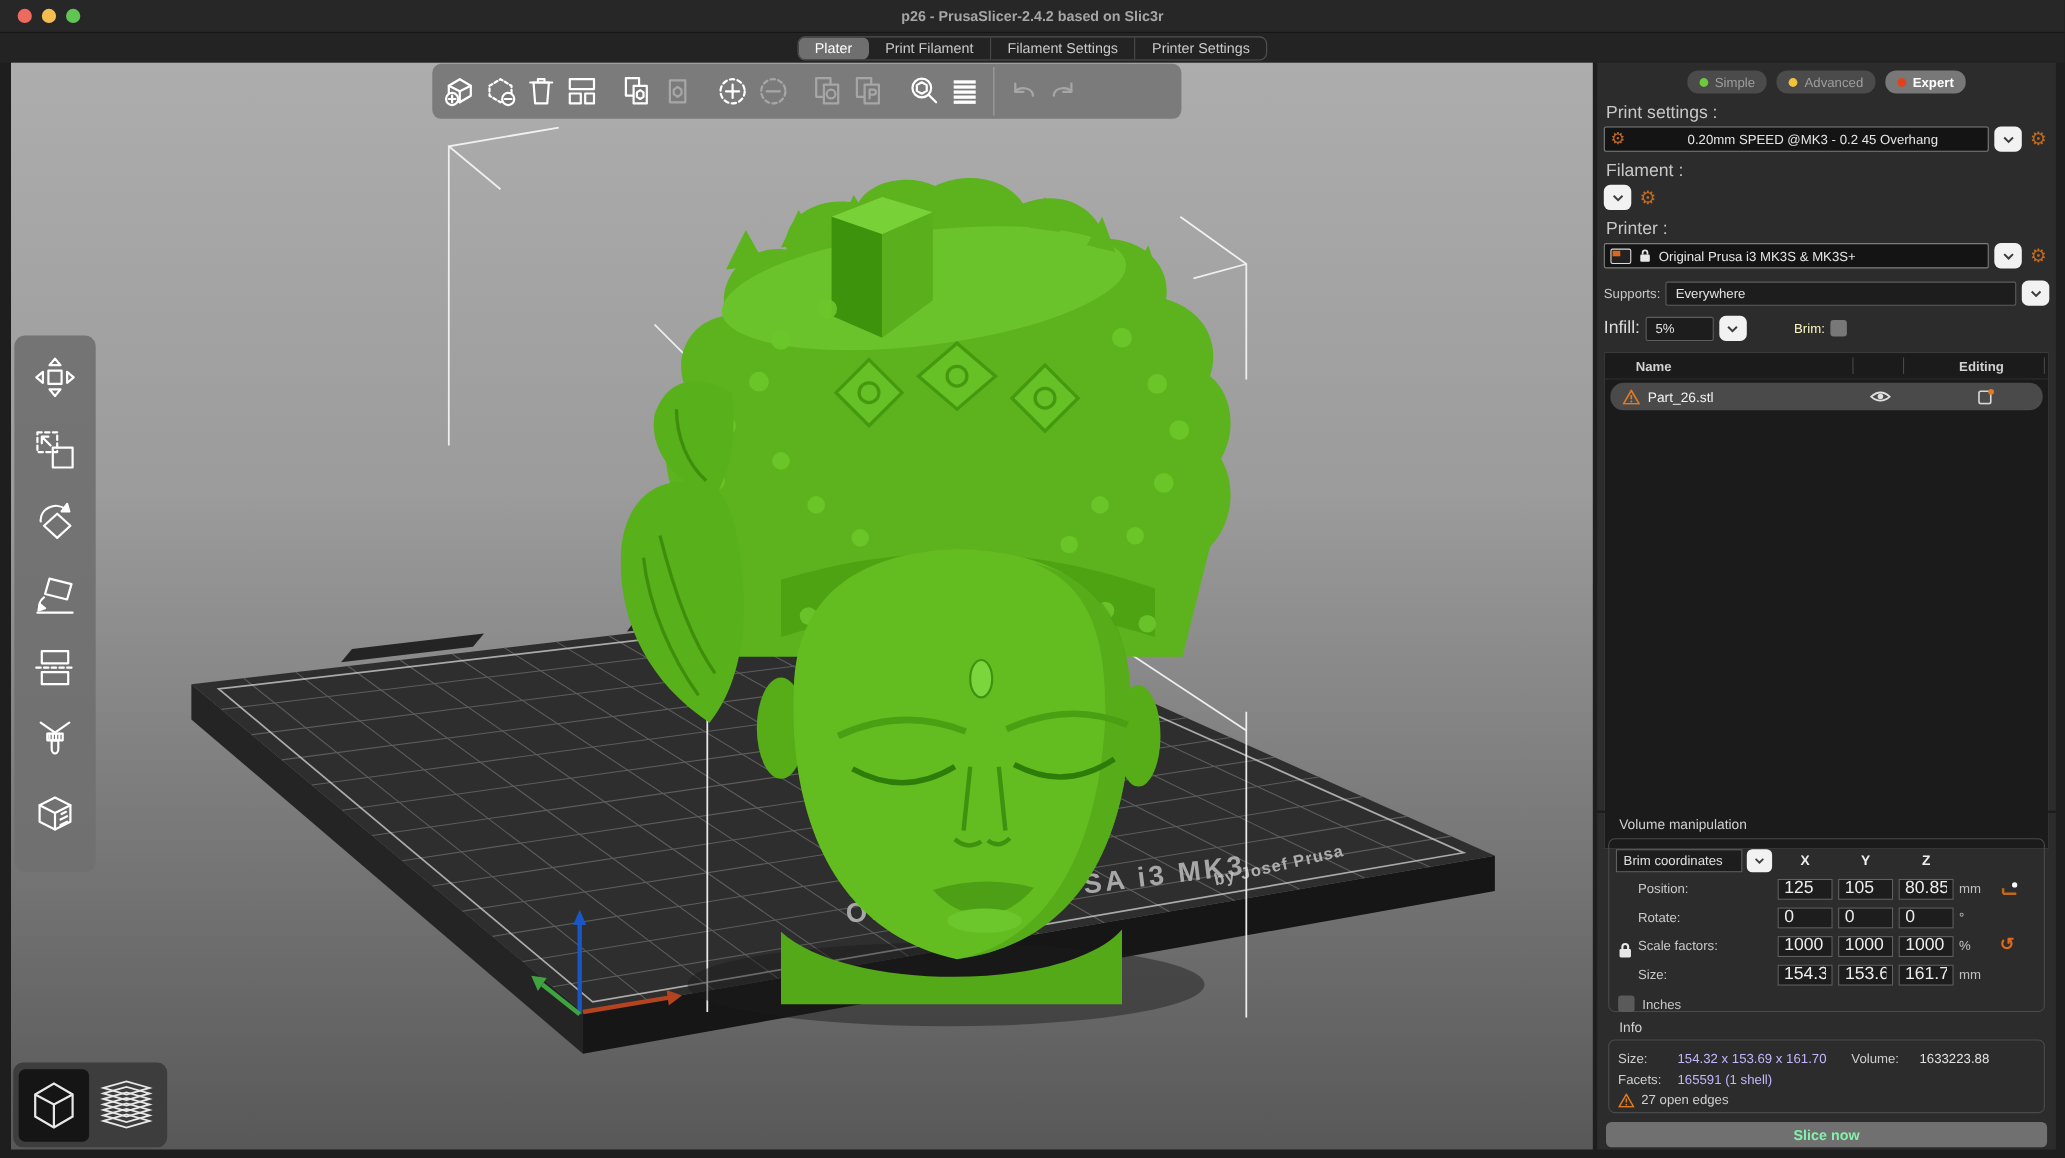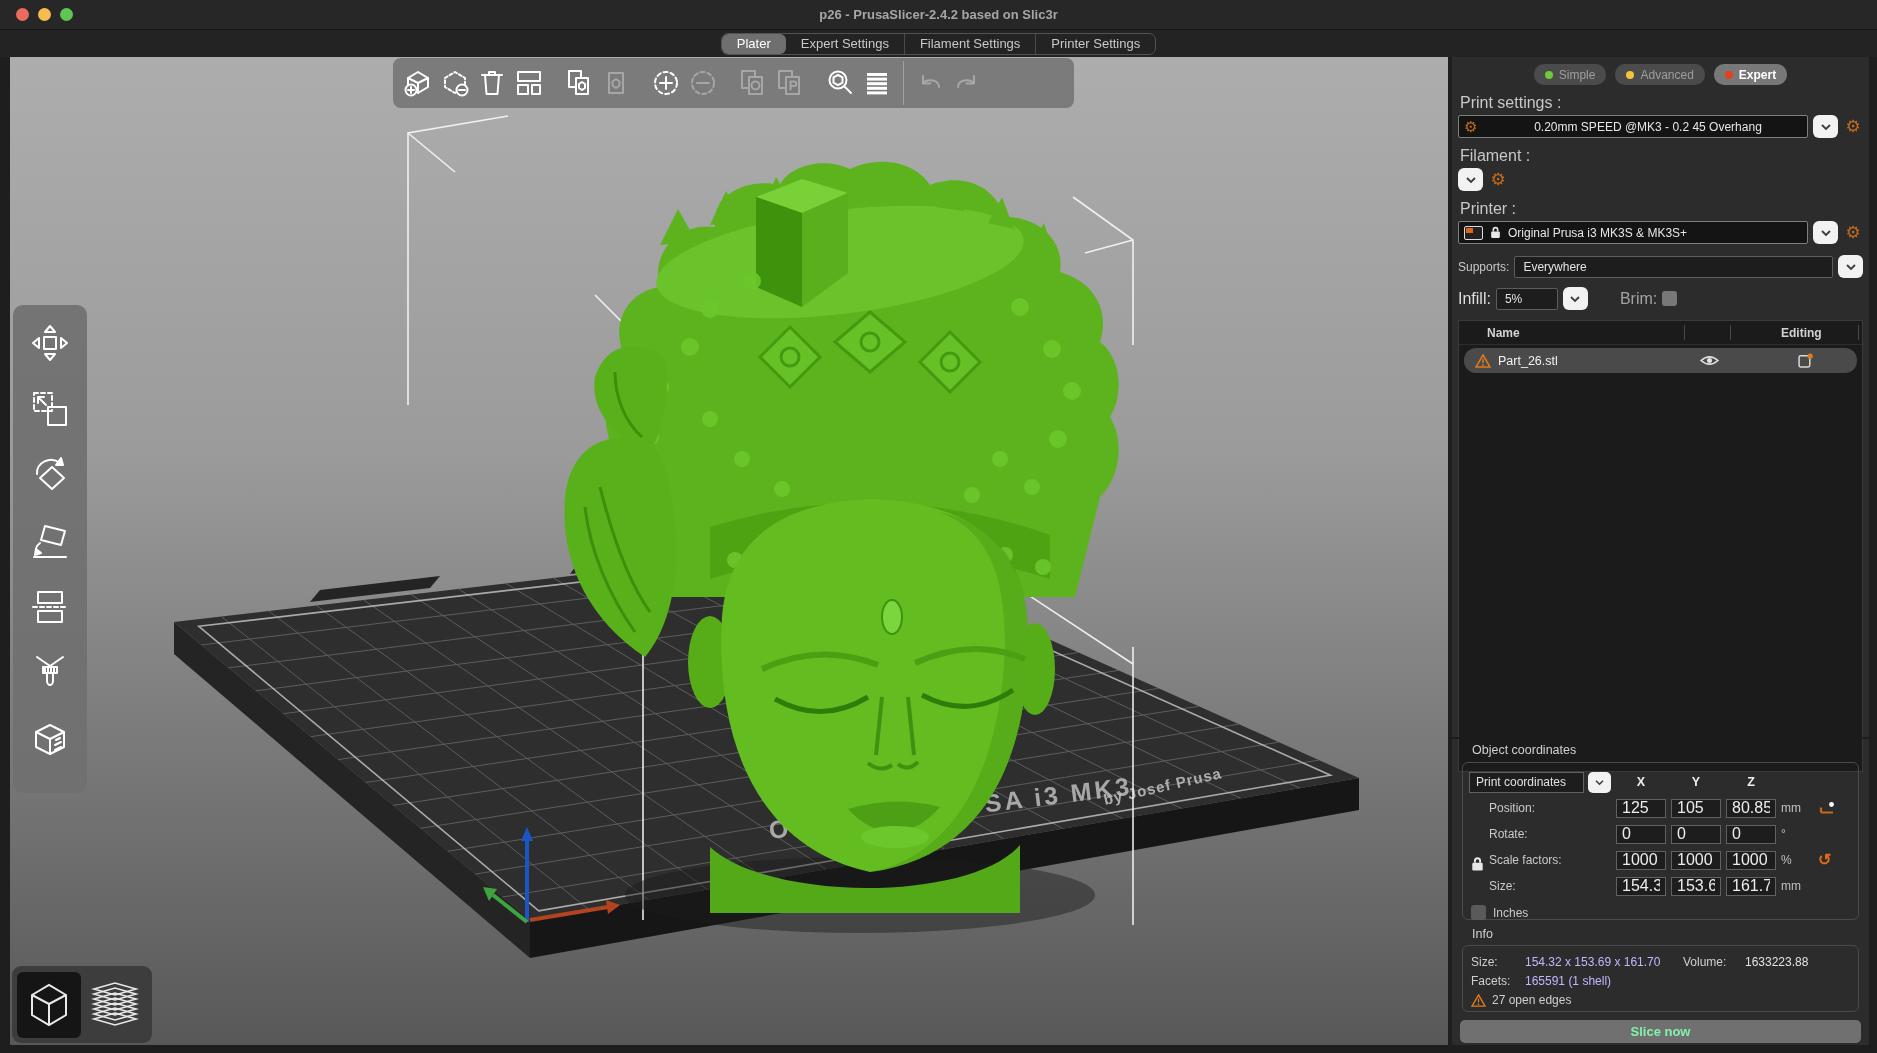--- a/index.html
+++ b/index.html
@@ -64,21 +64,21 @@
   .swatch { width:20px; height:15px; background:#ef8320; border:1px solid #999; flex:none; }
   .printer-ic { width:19px; height:14px; border:1.5px solid #dcdcdc; border-radius:2px; background:#222; position:relative; flex:none; }
   .printer-ic::after { content:""; position:absolute; left:1px; top:1px; width:7px; height:5px; background:#e0661a; }
 
   .supports-row { display:flex; align-items:center; margin-top:11px; gap:5px;text-align:right; }
   .supports-row .slabel { font-size:12px; color:#c8c8c8; flex:none; }
   .dinput { height:22px; background:#1d1d1d; border:1px solid #5c5c5c; border-radius:2px; font-size:12px; color:#e3e3e3; display:flex; align-items:center; padding:0 8px; }
   .supports-row .dinput.grow { flex:1; }
   .infill-row { display:flex; align-items:center; margin-top:9px; gap:5px; padding-bottom:8px; }
   .infill-row .w55 { width:62px; }
-  .brimlbl { margin-left:27px; font-size:16px; color:#a3a3a3; }
+  .brimlbl { margin-left:38px; font-size:12px; color:#fef9c3; }
   .checkbox { width:15px; height:15px; border-radius:3px; background:#787878; }
   .checkbox.dark { background:#5a5a5a; }
 
   
   .objlist { background:#1b1b1b; border:1px solid #3a3a3a; height:452px; position:relative; margin-top:2px; }
   .lheader { height:24px; display:flex; align-items:center; border-bottom:1px solid #2e2e2e; position:relative; font-size:12px; font-weight:bold; color:#d2d2d2; }
   .lheader .hname { margin-left:28px; } 
   .lheader .hedit { position:absolute; left:322px; }
   .hsep { position:absolute; top:4px; bottom:4px; width:1px; background:#484848; }
   .objrow { margin:3px 5px 0 5px; height:25px; background:#4a4a4a; border-radius:12px; display:flex; align-items:center; position:relative; font-size:12.5px; color:#f2f2f2; }
@@ -124,21 +124,21 @@
     <div class="tl red"></div>
     <div class="tl yellow"></div>
     <div class="tl green"></div>
   </div>
   <div class="win-title">p26 - PrusaSlicer-2.4.2 based on Slic3r</div>
 </div>
 
 <div class="tabstrip">
   <div class="tabgroup">
     <div class="tab active">Plater</div>
-    <div class="tab">Expert Settings</div>
+    <div class="tab">Print Filament</div>
     <div class="tab">Filament Settings</div>
     <div class="tab">Printer Settings</div>
   </div>
 </div>
 
 <div class="viewport">
 
   <svg class="scene" width="1438" height="988" viewBox="0 0 1438 988">
 
     <g>
@@ -610,26 +610,26 @@
           <circle cx="9" cy="6" r="2.4" fill="#e0e0e0"></circle>
       </svg>
       <svg class="editic" width="15" height="15" viewBox="0 0 14 14">
         <rect x="1" y="2.5" width="10" height="10.5" rx="1.5" stroke="#d8d8d8" stroke-width="1.4" fill="none"></rect>
           <circle cx="11.3" cy="3" r="2.5" fill="#e07b1f"></circle>
       </svg>
     </div>
   </div>
 
   <div class="hr-dark"></div>
-  <div class="manip-title">Object coordinates</div>
+  <div class="manip-title">Volume manipulation</div>
   <div class="manip-box">
     <div class="mgrid">
       <div class="wc-wrap">
         <div class="wc-combo">
-            <span>Print coordinates</span>
+            <span>Brim coordinates</span>
           </div>
         <div class="wc-btn">
           <svg class="chev" width="11" height="7" viewBox="0 0 12 8">
               <path d="M2,2 L6,6 L10,2" stroke="#3c3c3c" stroke-width="1.8" fill="none"></path>
             </svg>
         </div>
       </div>
       <div class="axh">X</div>
       <div class="axh">Y</div>
       <div class="axh">Z</div>

